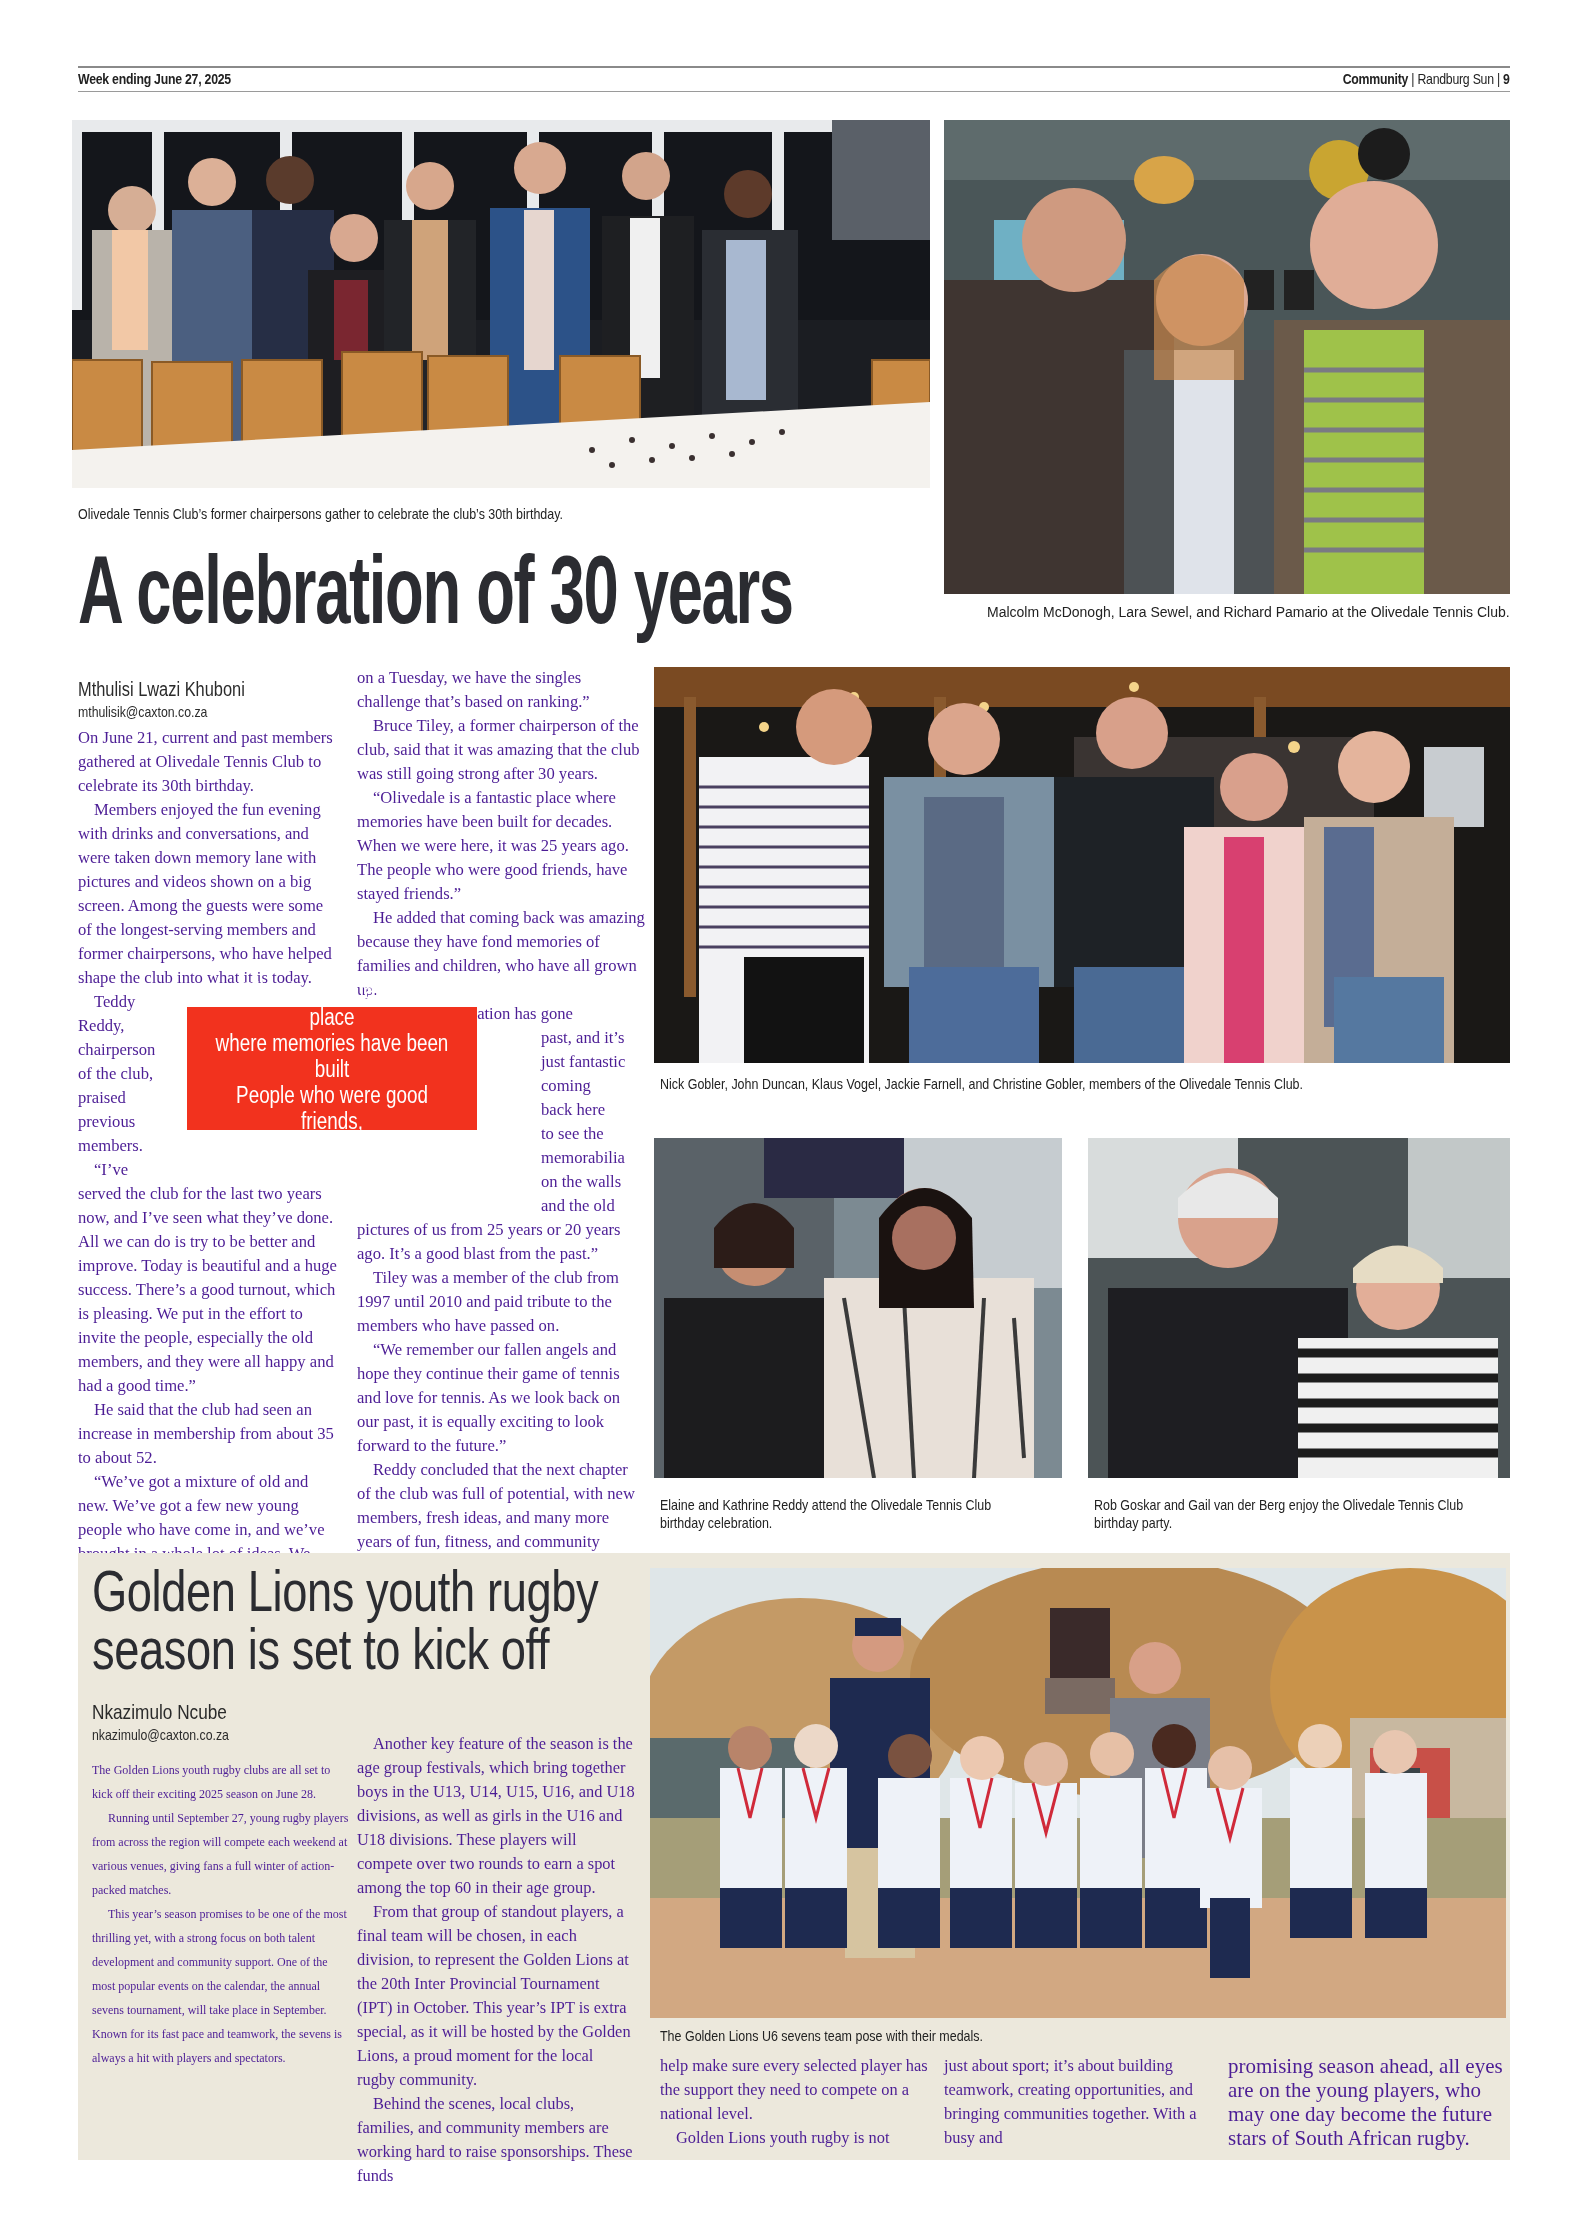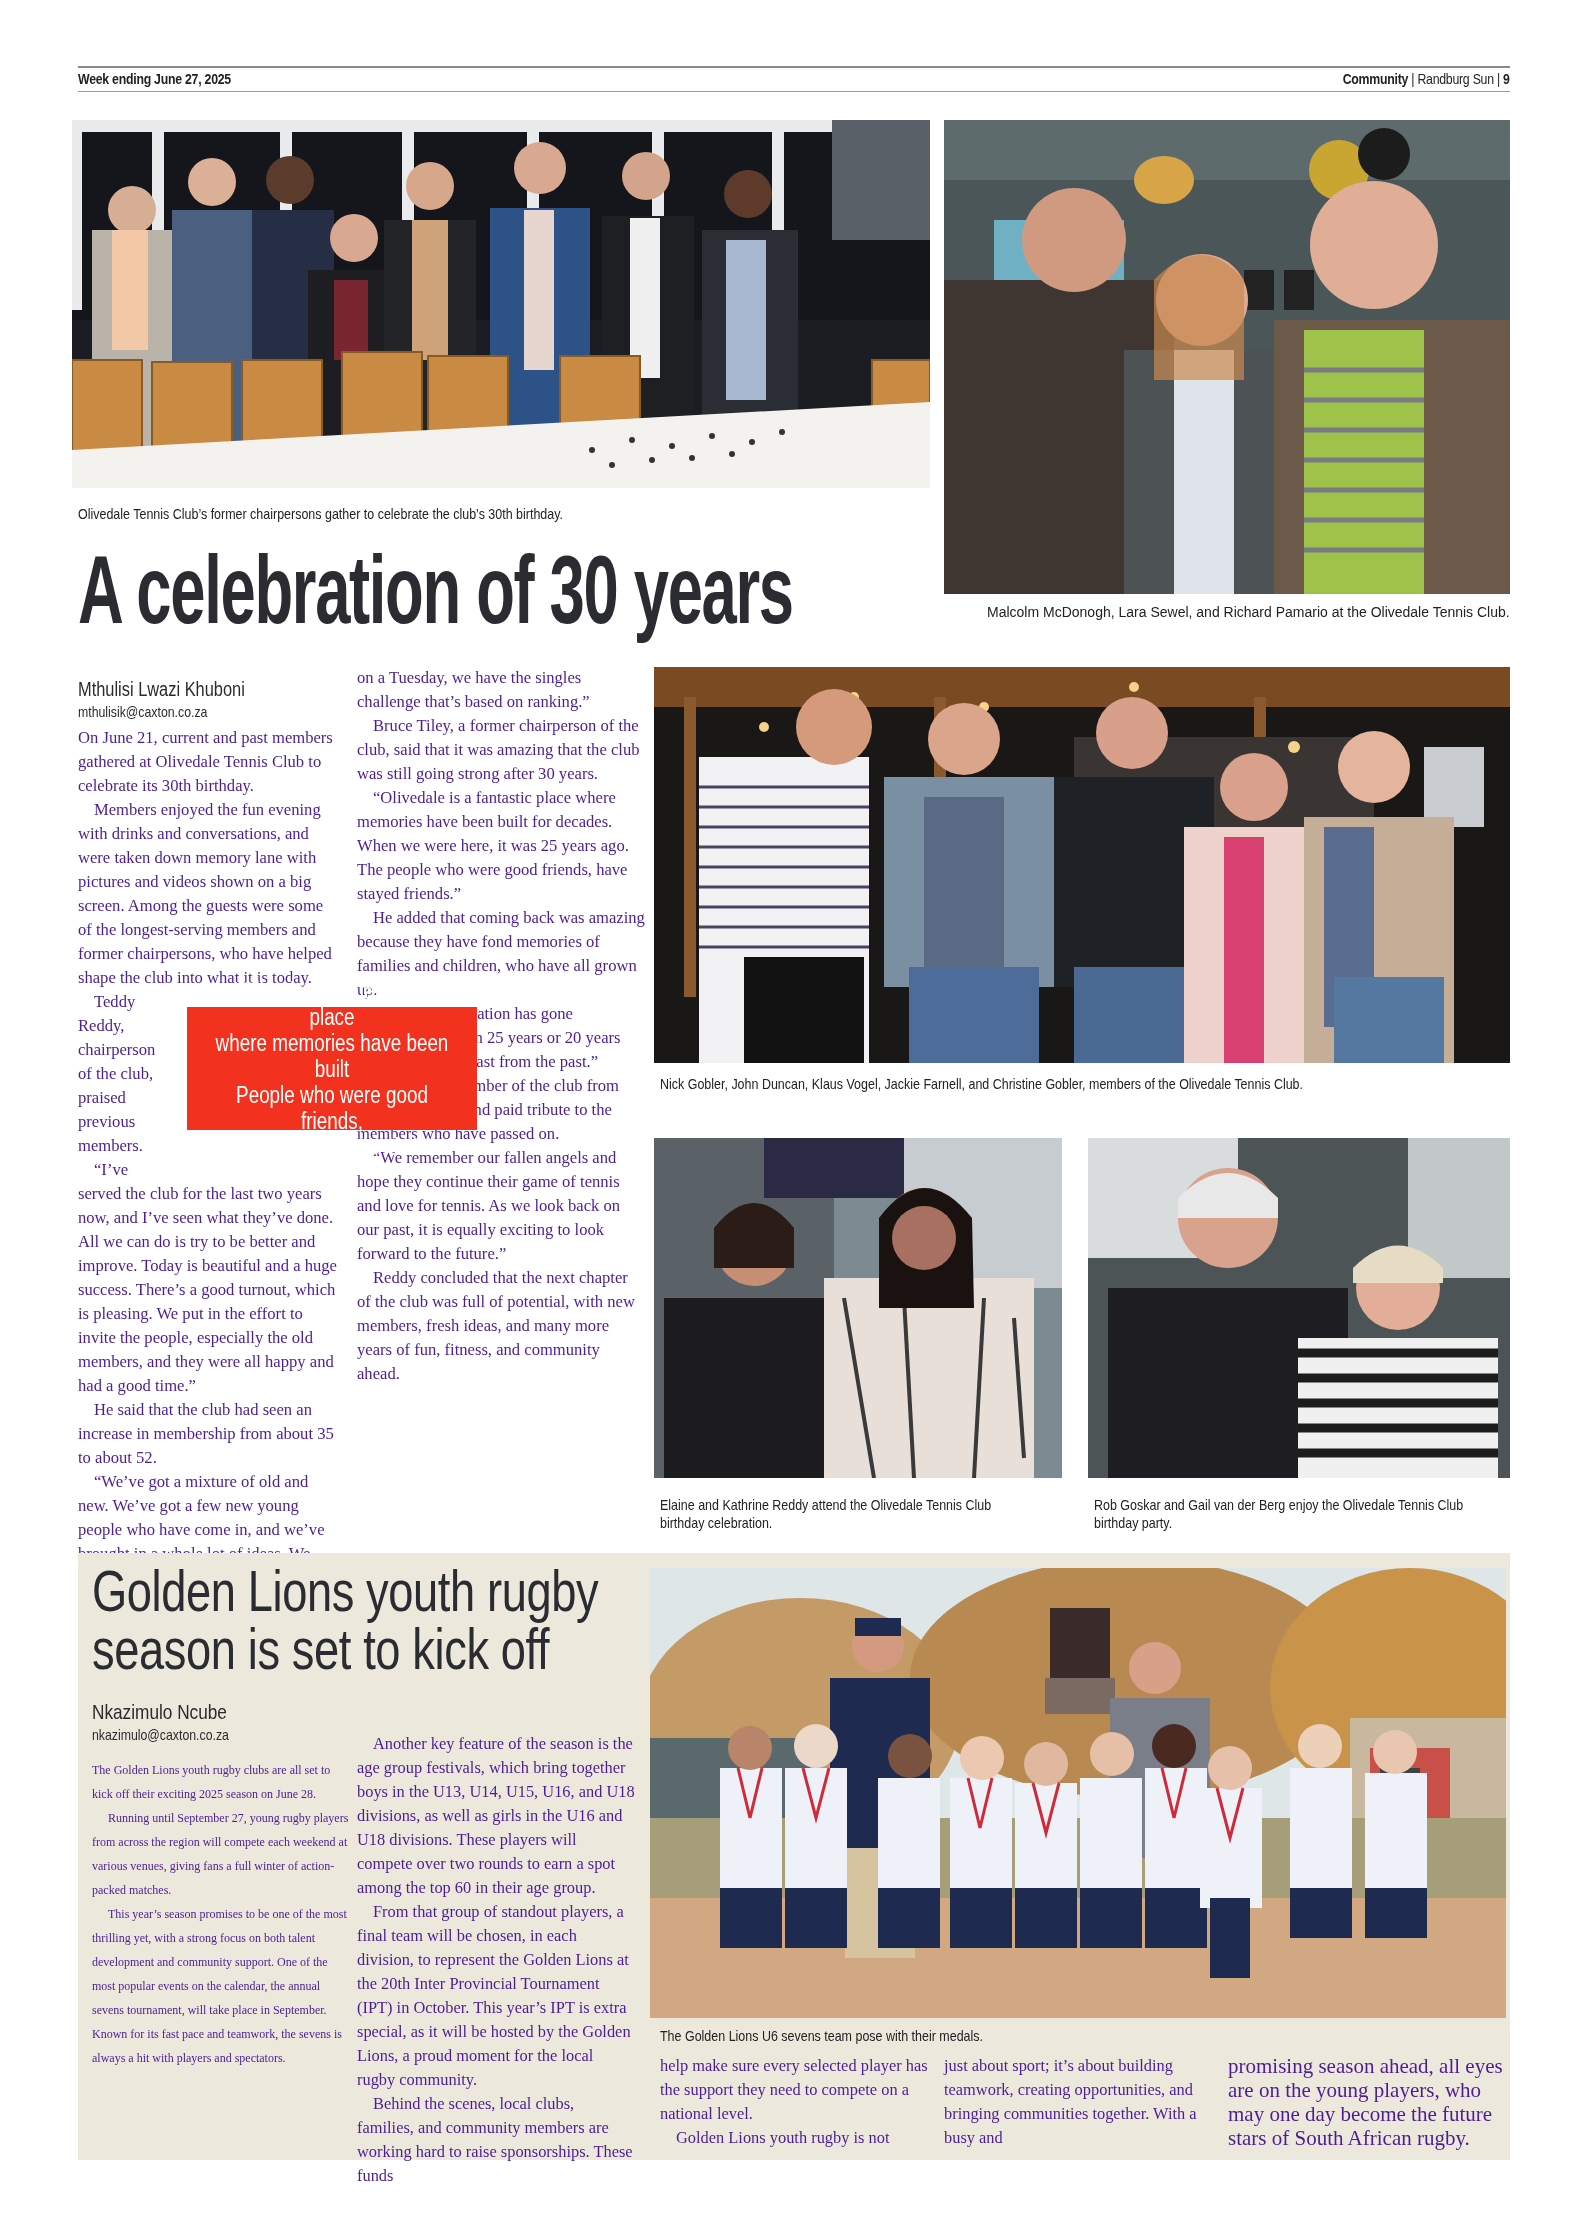--- a/index.html
+++ b/index.html
@@ -157,20 +157,30 @@
   <p class="ind">He said that the club had seen an increase in membership from about 35 to about 52.</p>
   <p class="ind">“We’ve got a mixture of old and new. We’ve got a few new young people who have come in, and we’ve brought in a whole lot of ideas. We have Saturday and Thursday’s socials. In between,</p>
 </div>
 
 <div class="col" style="left:357px;top:666px;width:288px;">
   <p>on a Tuesday, we have the singles challenge that’s based on ranking.”</p>
   <p class="ind">Bruce Tiley, a former chairperson of the club, said that it was amazing that the club was still going strong after 30 years.</p>
   <p class="ind">“Olivedale is a fantastic place where memories have been built for decades. When we were here, it was 25 years ago. The people who were good friends, have stayed friends.”</p>
   <p class="ind">He added that coming back was amazing because they have fond memories of families and children, who have all grown up.</p>
   <p class="ind">“A whole generation has gone</p>
+  <div style="margin-left:184px;width:104px;">
+    <div>past, and it’s</div>
+    <div>just fantastic</div>
+    <div>coming</div>
+    <div>back here</div>
+    <div>to see the</div>
+    <div>memorabilia</div>
+    <div>on the walls</div>
+    <div>and the old</div>
+  </div>
   <p>pictures of us from 25 years or 20 years ago. It’s a good blast from the past.”</p>
   <p class="ind">Tiley was a member of the club from 1997 until 2010 and paid tribute to the members who have passed on.</p>
   <p class="ind">“We remember our fallen angels and hope they continue their game of tennis and love for tennis. As we look back on our past, it is equally exciting to look forward to the future.”</p>
   <p class="ind">Reddy concluded that the next chapter of the club was full of potential, with new members, fresh ideas, and many more years of fun, fitness, and community ahead.</p>
 </div>
 
 <div class="pull">
   <span>“Olivedale is a fantastic place
 where memories have been built
 People who were good friends,

